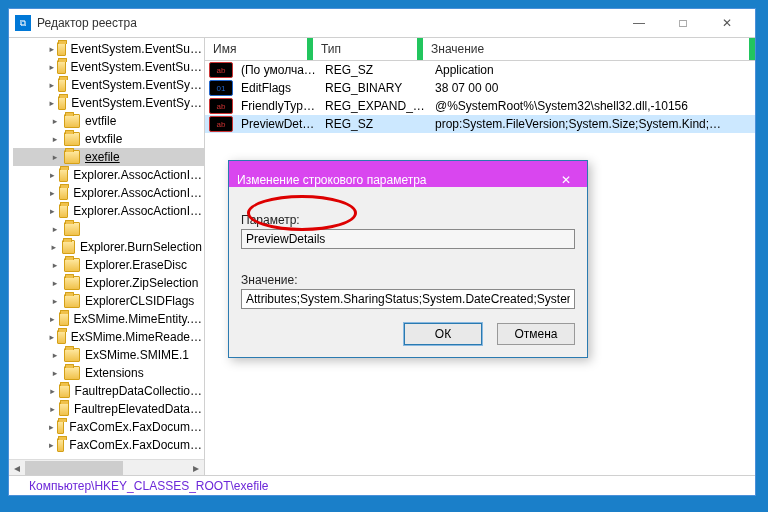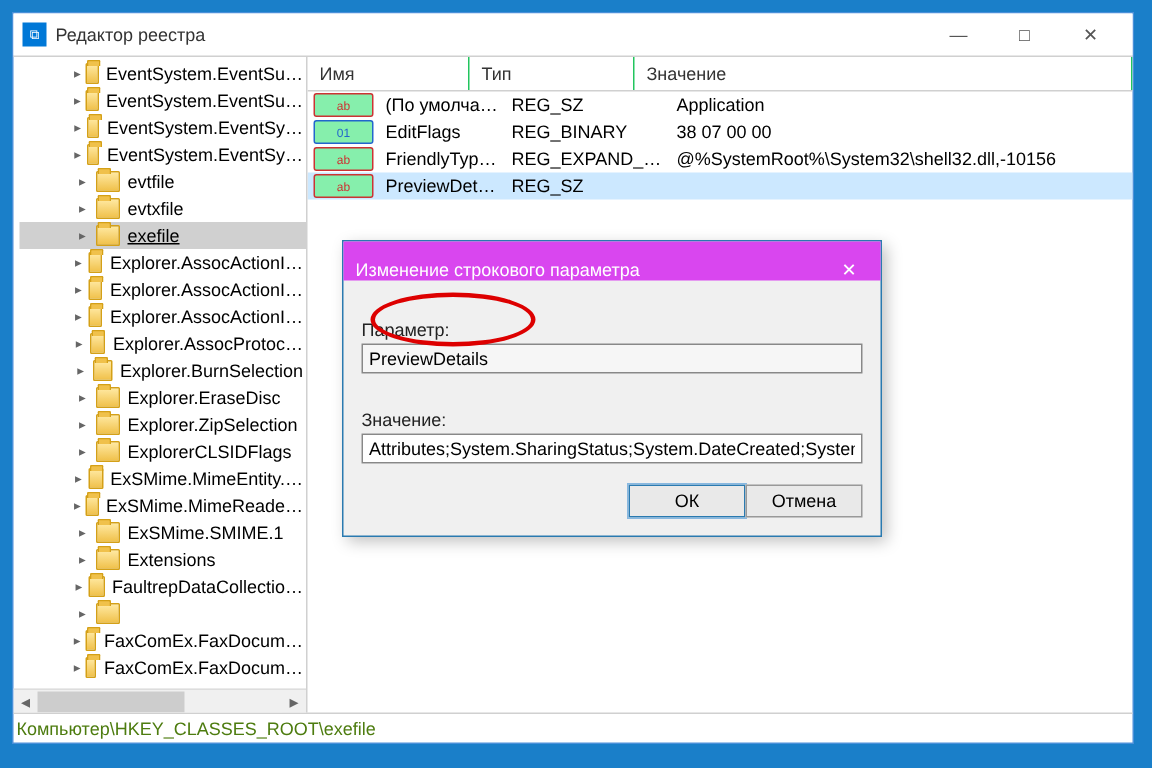--- a/index.html
+++ b/index.html
@@ -18,43 +18,43 @@
 .tree { padding: 2px 0 2px 4px; white-space: nowrap; }
 .tree-row { display: flex; align-items: center; height: 18px; padding-left: 36px; }
 .tree-row.selected { background: #d0d0d0; }
 .tree-row.selected .node-label { background: #d0d0d0; text-decoration: underline; }
 .expander { width: 12px; color: #666; text-align: center; cursor: pointer; font-size: 9px; }
 .folder-icon { width: 16px; height: 14px; margin: 0 3px; display: inline-block; background: linear-gradient(#ffe9a2, #f0c14b); border: 1px solid #d4a017; border-radius: 1px; position: relative; }
 .folder-icon:before { content: ''; position: absolute; top: -3px; left: 0; width: 7px; height: 3px; background: #f0c14b; border: 1px solid #d4a017; border-bottom: none; border-radius: 1px 1px 0 0; }
 .node-label { padding: 0 2px; }
 .list-pane { flex: 1; overflow: auto; }
 .list-header { display: flex; border-bottom: 1px solid #d0d0d0; }
-.list-header .col { padding: 4px 8px; border-right: 1px solid #22c55e; color: #333; }
+.list-header .col { padding: 4px 8px; border-right: 6px solid #22c55e; color: #333; }
 .col-name { width: 108px; }
 .col-type { width: 110px; }
 .col-value { flex: 1; }
 .list-body .row { display: flex; align-items: center; height: 18px; }
 .list-body .row.selected { background: #cce8ff; }
-.val-icon { width: 40px; height: 16px; margin: 0 4px; display: inline-flex; align-items: center; justify-content: center; border: 1px solid #c33; color: #c33; font-size: 8px; background: #86efac; border-radius: 2px; }
+.val-icon { width: 24px; height: 16px; margin: 0 4px; display: inline-flex; align-items: center; justify-content: center; border: 1px solid #c33; color: #c33; font-size: 8px; background: #000000; border-radius: 2px; }
 .val-icon.bin { border-color: #2266cc; color: #2266cc; }
 .cell { padding: 0 4px; overflow: hidden; text-overflow: ellipsis; white-space: nowrap; }
 .cell.name { width: 84px; }
 .cell.type { width: 110px; }
 .cell.value { flex: 1; }
-.statusbar { height: 20px; border-top: 1px solid #d0d0d0; padding: 2px 2px; color: #4d7c0f; display: flex; align-items: center; }
+.statusbar { height: 20px; border-top: 1px solid #d0d0d0; padding: 2px 20px; color: #6d28d9; display: flex; align-items: center; }
 
 .dialog { position: absolute; left: 228px; top: 160px; width: 360px; background: #f0f0f0; border: 1px solid #2a7ab0; box-shadow: 3px 3px 10px rgba(0,0,0,0.25); }
 .dialog .dlg-titlebar { background: #d946ef; color: #fff; height: 26px; display: flex; align-items: flex-end; padding: 0 8px; }
 .dlg-titlebar .dlg-title { flex: 1; }
 .dlg-close { width: 26px; text-align: center; cursor: pointer; }
 .dlg-body { padding: 12px; }
 .dlg-label { margin-bottom: 2px; color: #222; margin-top: 14px; }
 .dlg-input { width: 100%; border: 1px solid #888; padding: 2px 4px; background: #fff; margin-bottom: 10px; height: 20px; }
 .dlg-input.ro { background: #f6f6f6; }
-.dlg-buttons { display: flex; justify-content: flex-end; gap: 0; padding-top: 4px; }
+.dlg-buttons { display: flex; justify-content: flex-end; gap: 15px; padding-top: 4px; }
 .dlg-btn { width: 78px; height: 22px; border: 1px solid #999; background: #e9e9e9; }
 .dlg-btn.default { border: 1px solid #2a7ab0; outline: 1px solid #88b8e0; }
 
 .annotation { position: absolute; left: 247px; top: 195px; width: 110px; height: 36px; border: 3px solid #d00; border-radius: 50%; pointer-events: none; }
 
 .scrollbar-sim { position: absolute; bottom: 0; left: 0; right: 0; height: 16px; background: #f0f0f0; border-top: 1px solid #ddd; display: flex; align-items: center; }
 .sb-arrow { width: 16px; text-align: center; color: #666; }
 .sb-track { flex: 1; height: 14px; background: #f0f0f0; position: relative; }
 .sb-thumb { position: absolute; left: 0; width: 60%; height: 100%; background: #cdcdcd; }
 </style>
@@ -121,21 +121,20 @@
               <span class="node-label">Explorer.AssocActionI…</span>
             </div>
             <div class="tree-row">
               <span class="expander">▸</span>
               <span class="folder-icon"></span>
               <span class="node-label">Explorer.AssocActionI…</span>
             </div>
             <div class="tree-row">
               <span class="expander">▸</span>
               <span class="folder-icon"></span>
-              <span class="node-label">Explorer.AssocProtoc…</span>
             </div>
             <div class="tree-row">
               <span class="expander">▸</span>
               <span class="folder-icon"></span>
               <span class="node-label">Explorer.BurnSelection</span>
             </div>
             <div class="tree-row">
               <span class="expander">▸</span>
               <span class="folder-icon"></span>
               <span class="node-label">Explorer.EraseDisc</span>
@@ -171,20 +170,21 @@
               <span class="node-label">Extensions</span>
             </div>
             <div class="tree-row">
               <span class="expander">▸</span>
               <span class="folder-icon"></span>
               <span class="node-label">FaultrepDataCollectio…</span>
             </div>
             <div class="tree-row">
               <span class="expander">▸</span>
               <span class="folder-icon"></span>
+              <span class="node-label">FaultrepElevatedData…</span>
             </div>
             <div class="tree-row">
               <span class="expander">▸</span>
               <span class="folder-icon"></span>
               <span class="node-label">FaxComEx.FaxDocum…</span>
             </div>
             <div class="tree-row">
               <span class="expander">▸</span>
               <span class="folder-icon"></span>
               <span class="node-label">FaxComEx.FaxDocum…</span>
@@ -220,20 +220,21 @@
             <div class="row">
               <span class="val-icon">ab</span>
               <span class="cell name">FriendlyTypeNa…</span>
               <span class="cell type">REG_EXPAND_SZ</span>
               <span class="cell value">@%SystemRoot%\System32\shell32.dll,-10156</span>
             </div>
             <div class="row selected">
               <span class="val-icon">ab</span>
               <span class="cell name">PreviewDetails</span>
               <span class="cell type">REG_SZ</span>
+              <span class="cell value">prop:System.FileVersion;System.Size;System.Kind;…</span>
             </div>
           </div>
       </div>
     </div>
     <div class="statusbar">
       <span>Компьютер\HKEY_CLASSES_ROOT\exefile</span>
     </div>
   </div>
 </div>
 

